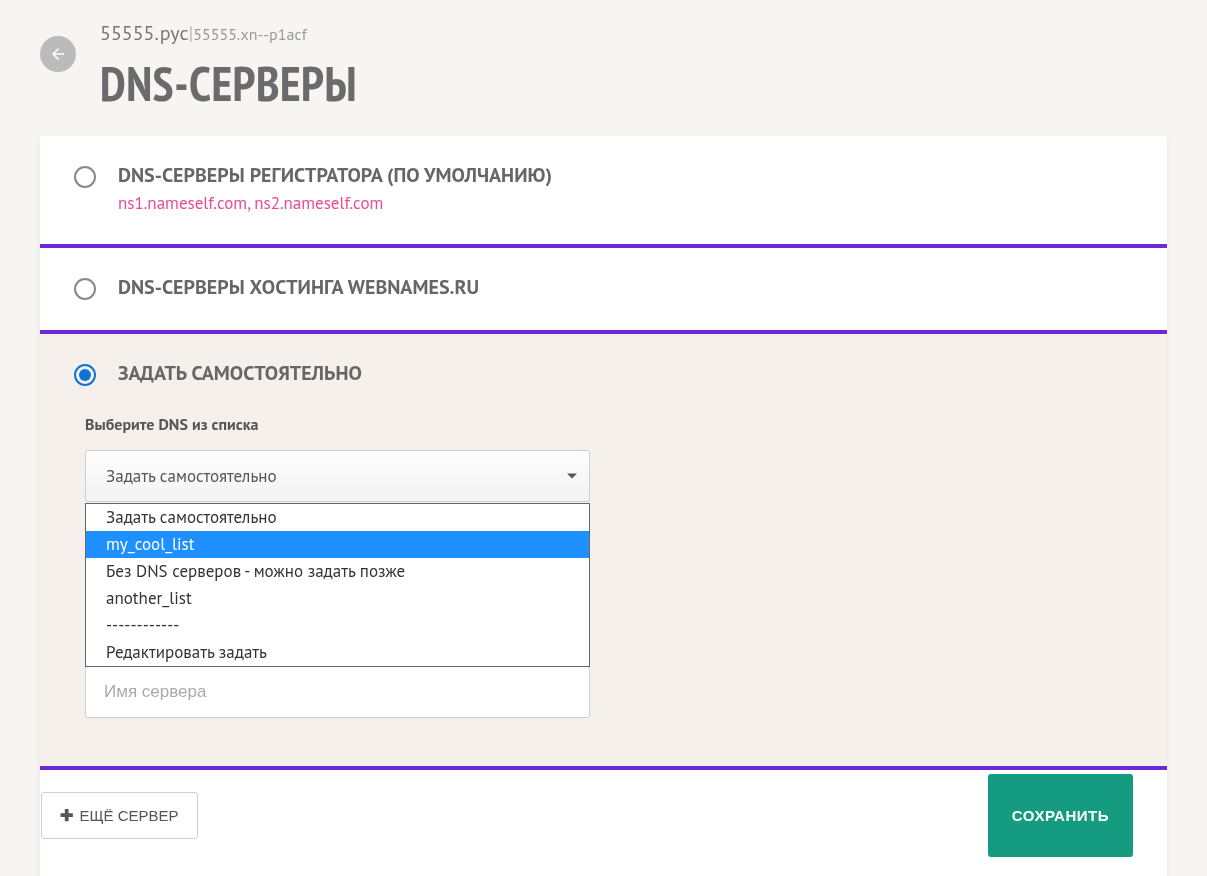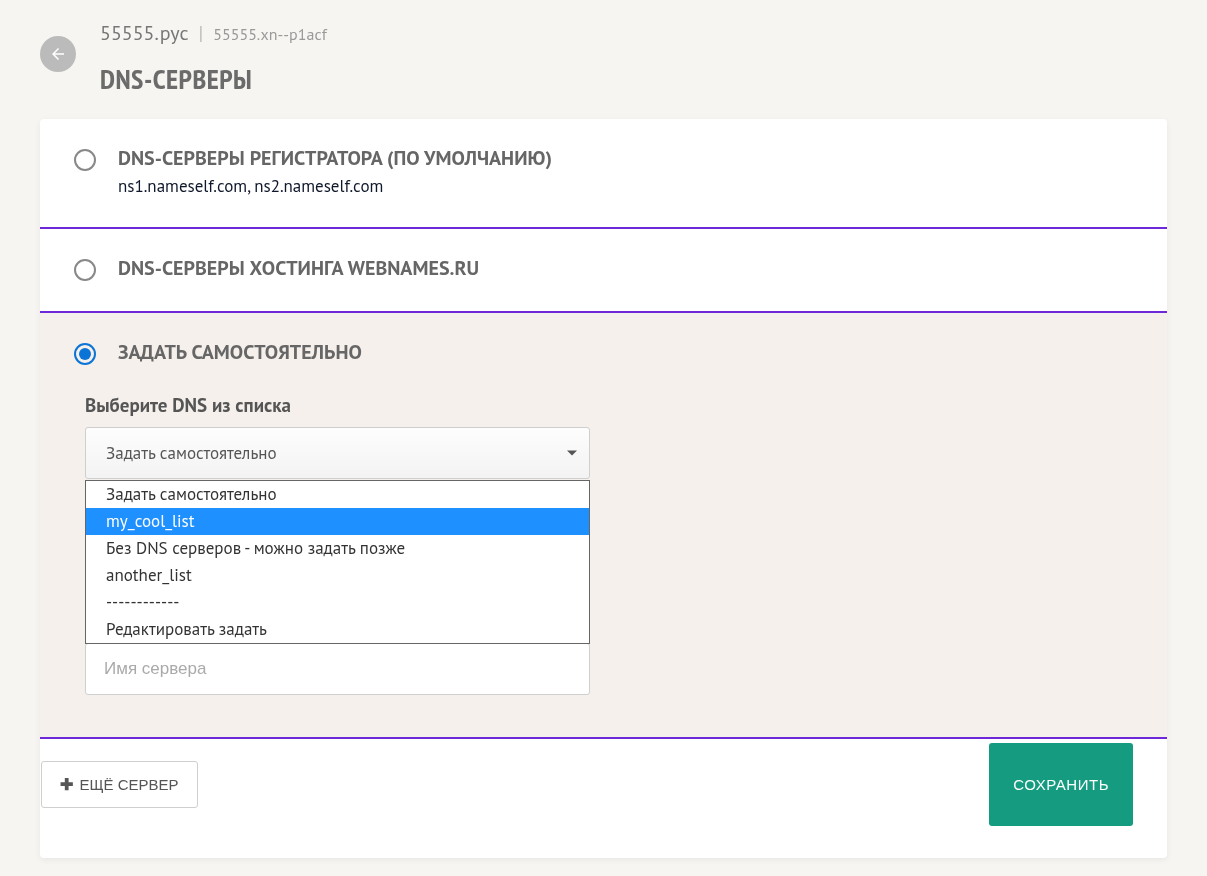--- a/index.html
+++ b/index.html
@@ -29,44 +29,44 @@
     display: flex; align-items: center; justify-content: center;
     cursor: pointer;
     margin-top: 18px;
     flex-shrink: 0;
   }
   .back-btn svg { fill: #fff; }
   .header-text { padding-top: 2px; }
   .breadcrumb {
     font-size: 20px;
     color: #888;
-    display: flex; align-items: baseline; gap: 10px;
-    margin-bottom: 14px;
+    display: flex; align-items: baseline; 
+    margin-bottom: 6px;
   }
   .breadcrumb .domain-main { color: #777; }
   .breadcrumb .sep { color: #bbb; font-weight: 300; }
   .breadcrumb .domain-puny { font-size: 16px; color: #999; text-align: center; }
   .page-title {
-    font-size: 28px;
+    font-size: 48px;
     font-weight: 700;
     letter-spacing: 0.5px;
     color: #6b6b6b;
     font-family: "PT Sans Narrow", "Arial Narrow", sans-serif;
     font-stretch: condensed;
   }
   .card {
     background: #fff;
     border-radius: 4px;
     box-shadow: 0 2px 6px rgba(0,0,0,0.06);
     overflow: visible;
     position: relative;
   }
   .option {
     padding: 26px 34px 26px 34px;
-    border-bottom: 2px solid #6d28d9;
+    border-bottom: 4px solid #6d28d9;
     display: flex;
     gap: 22px;
     align-items: flex-start;
   }
   .option:last-of-type { border-bottom: none; }
   .option.selected { background: #f5f0ec; }
   .radio {
     width: 22px; height: 22px;
     border: 2px solid #888;
     border-radius: 50%;
@@ -86,36 +86,36 @@
   }
   .opt-body { flex: 1; }
   .opt-title {
     font-size: 20px;
     font-weight: 700;
     color: #666;
     margin-bottom: 4px;
   }
   .opt-servers {
     font-size: 17px;
-    color: #0f172a;
+    color: #ec4899;
     margin-bottom: 4px;
   }
   .opt-hint {
     font-size: 16px;
     color: #888;
   }
   .form-area {
     padding-top: 24px;
     position: relative;
   }
   .field-label {
-    font-size: 19px;
-    font-weight: 700;
-    color: #555;
-    margin-bottom: 10px;
+    font-size: 16px;
+    font-weight: 700;
+    color: #555;
+    margin-bottom: 16px;
     margin-left: -33px;
   }
   .select-wrap, .text-input {
     width: 505px;
     margin-left: -33px;
   }
   .select-wrap {
     position: relative;
     margin-bottom: 18px;
   }
@@ -165,21 +165,21 @@
     width: 100%;
     height: 52px;
     border: 1px solid #cfcfcf;
     border-radius: 3px;
     background: #fff;
     padding: 0 18px;
     font-size: 17px;
     color: #555;
   }
   .text-input input::placeholder { color: #aaa; }
-  .text-input { margin-bottom: 16px; }
+  .text-input { margin-bottom: 22px; }
   .hidden-label {
     font-size: 17px;
     font-weight: 700;
     color: #555;
     margin-bottom: 10px;
     margin-left: -33px;
   }
   .actions {
     display: flex;
     justify-content: space-between;
@@ -202,20 +202,21 @@
   .add-btn .plus { font-weight: 700; font-size: 16px; }
   .save-btn {
     background: #159b80;
     color: #fff;
     border: none;
     border-radius: 3px;
     padding: 33px 24px;
     font-size: 15px;
     letter-spacing: 0.5px;
     cursor: pointer;
+    font-weight: bold;
   }
 </style>
 </head>
 <body>
 
 <div class="page">
 
   <div class="header-row">
     <div class="back-btn">
       <svg width="18" height="18" viewBox="0 0 24 24">

